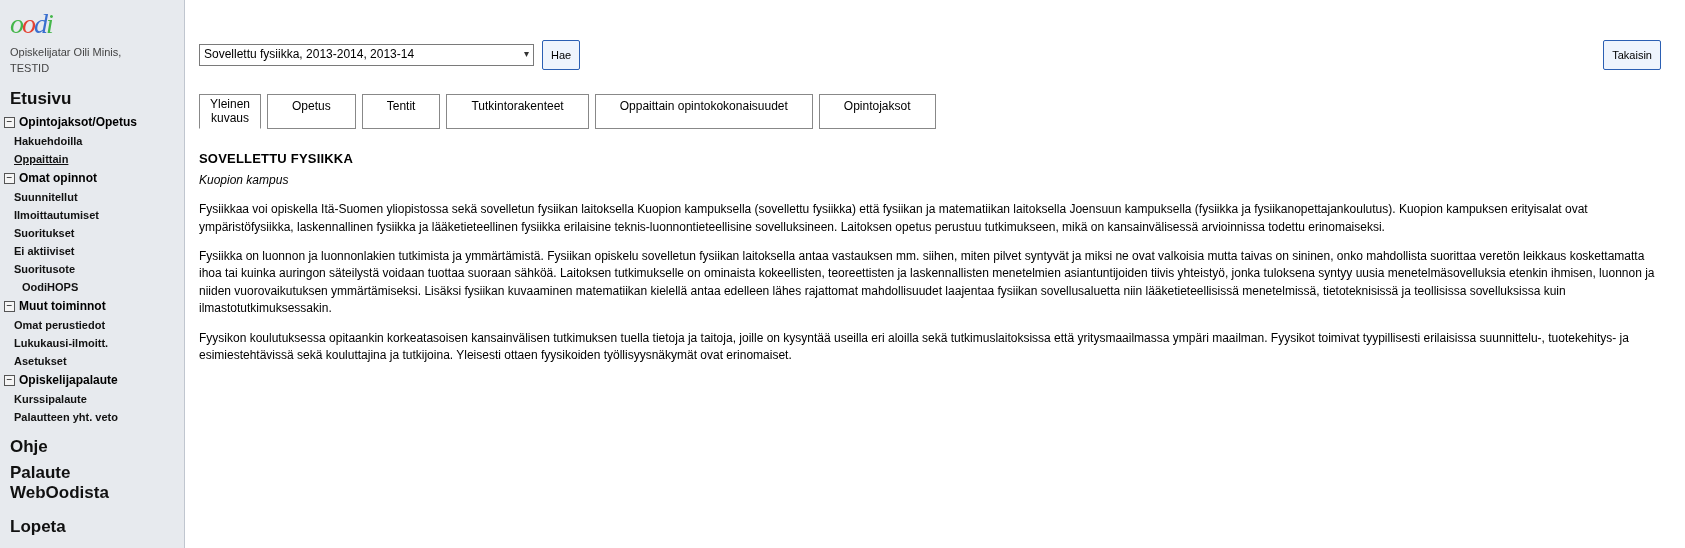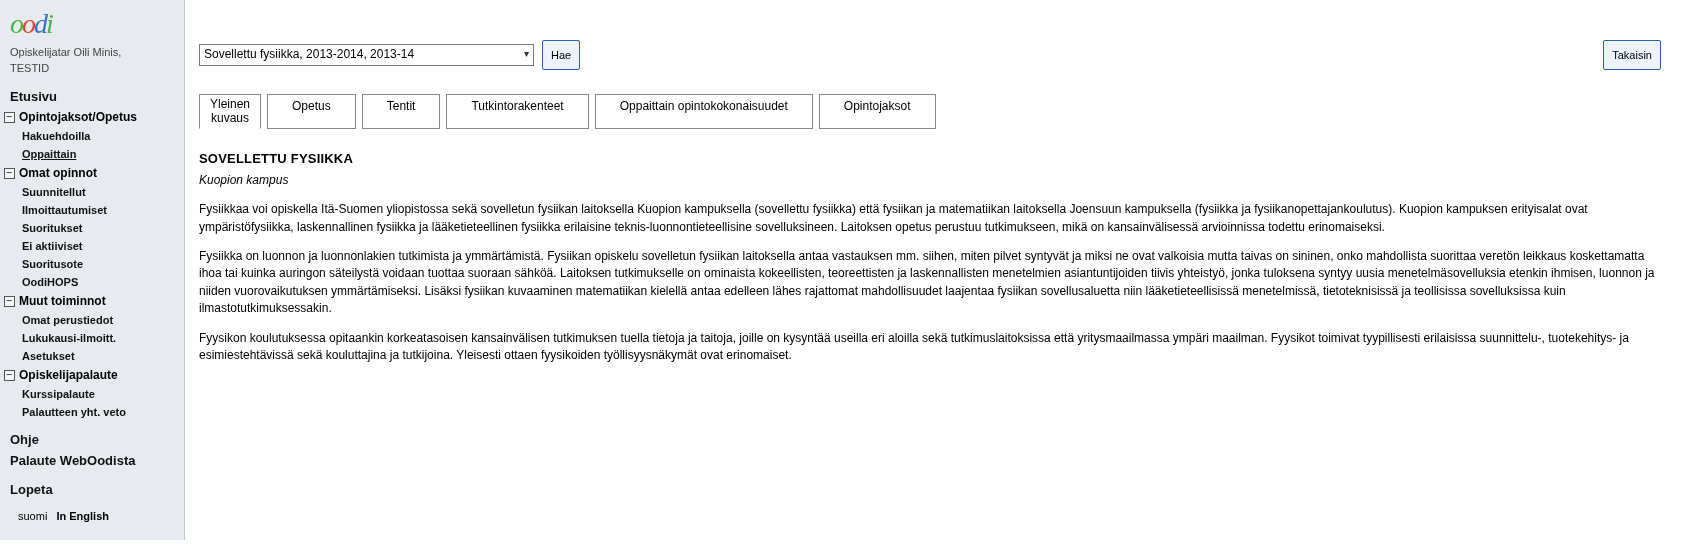--- a/index.html
+++ b/index.html
@@ -6,23 +6,23 @@
   body { margin: 0; padding: 0; font-family: Verdana, Arial, sans-serif; font-size: 12px; color: #000; background: #fff; }
   .page { display: flex; width: 100%; min-height: 540px; }
   .sidebar { width: 185px; background: #e7eaee; border-right: 1px solid #c0c6cf; flex-shrink: 0; }
   .logo-wrap { padding: 8px 10px 2px 10px; }
   .logo { font-family: Georgia, serif; font-size: 28px; font-style: italic; letter-spacing: -2px; }
   .logo .g { color: #44b64a; }
   .logo .r { color: #e34234; }
   .logo .b { color: #3a6fcf; }
   .user-line { padding: 4px 10px 4px 10px; font-size: 11px; color: #444; }
   .sb-item { display: block; padding: 3px 10px 3px 14px; font-size: 12px; color: #111; cursor: pointer; }
-  .sb-item.strong { font-weight: bold; font-size: 13px; padding-left: 10px; }
+  .sb-item.strong { font-weight: bold; font-size: 17px; padding-left: 10px; }
   .sb-item.top { margin-top: 8px; }
-  .sb-item.indent { padding-left: 22px; font-size: 11px; }
+  .sb-item.indent { padding-left: 14px; font-size: 11px; }
   .sb-item.indent.strong { font-weight: bold; font-size: 11px; }
   .sb-item.underline { text-decoration: underline; }
   .sb-group { padding: 3px 4px 3px 4px; font-weight: bold; font-size: 12px; display: flex; align-items: center; gap: 4px; cursor: pointer; }
   .sqbtn { display: inline-flex; align-items: center; justify-content: center; width: 11px; height: 11px; border: 1px solid #555; background: #f5f5f5; font-size: 10px; line-height: 1; font-weight: normal; }
   .lang-line { padding: 10px 10px 10px 18px; font-size: 11px; }
   .lang-line a { text-decoration: none; color: #000; }
   .lang-line .en { font-weight: bold; margin-left: 6px; }
 
   .main { flex: 1; padding: 6px 24px 10px 14px; }
   .toprow { display: flex; align-items: center; gap: 8px; margin-top: 34px; }

